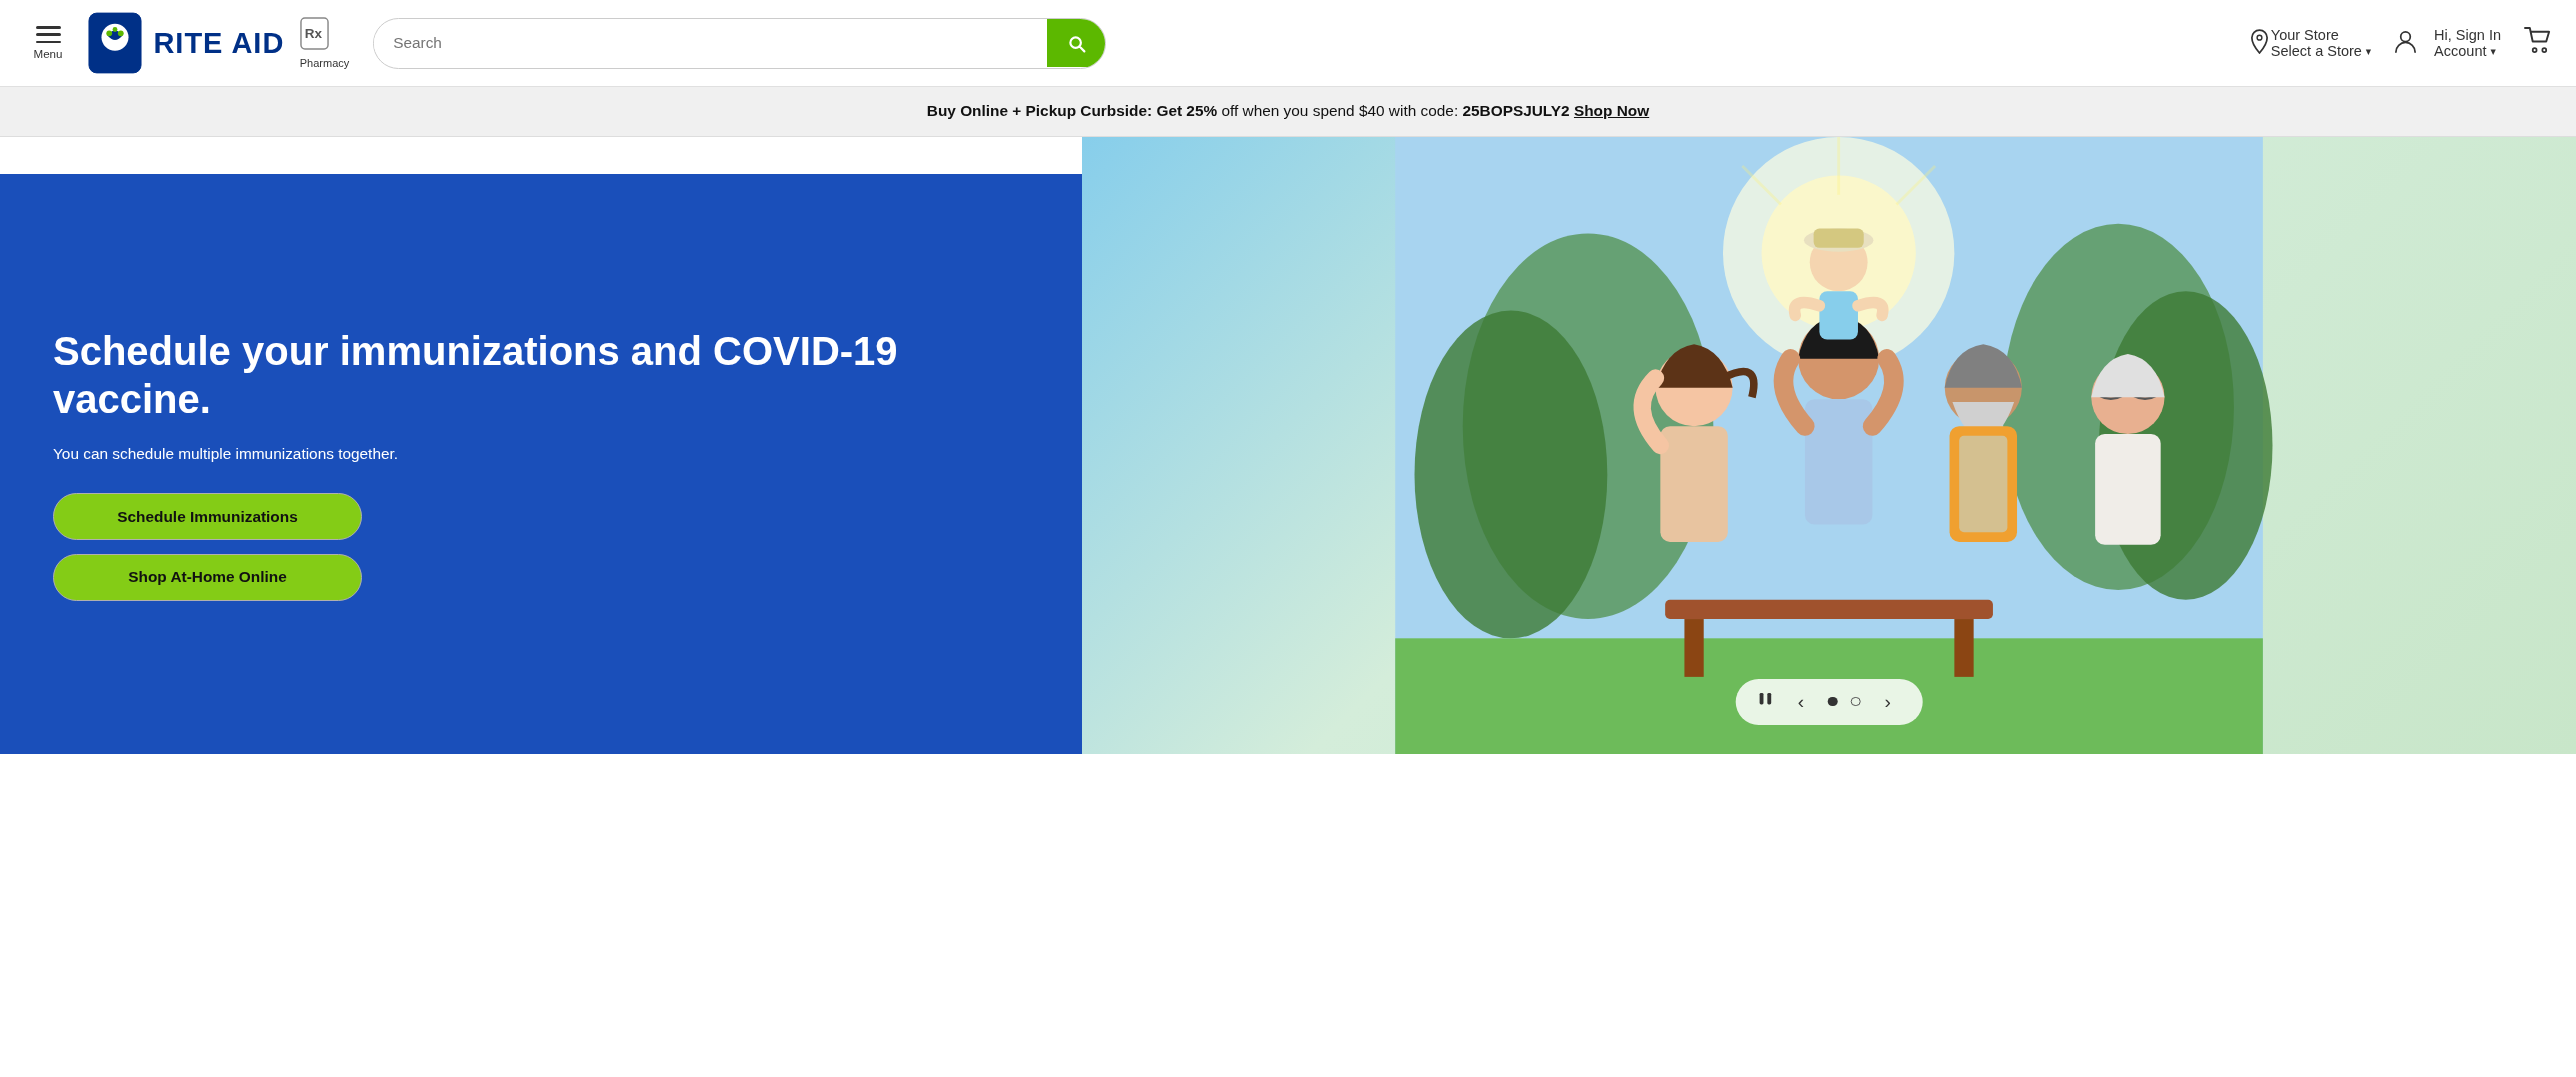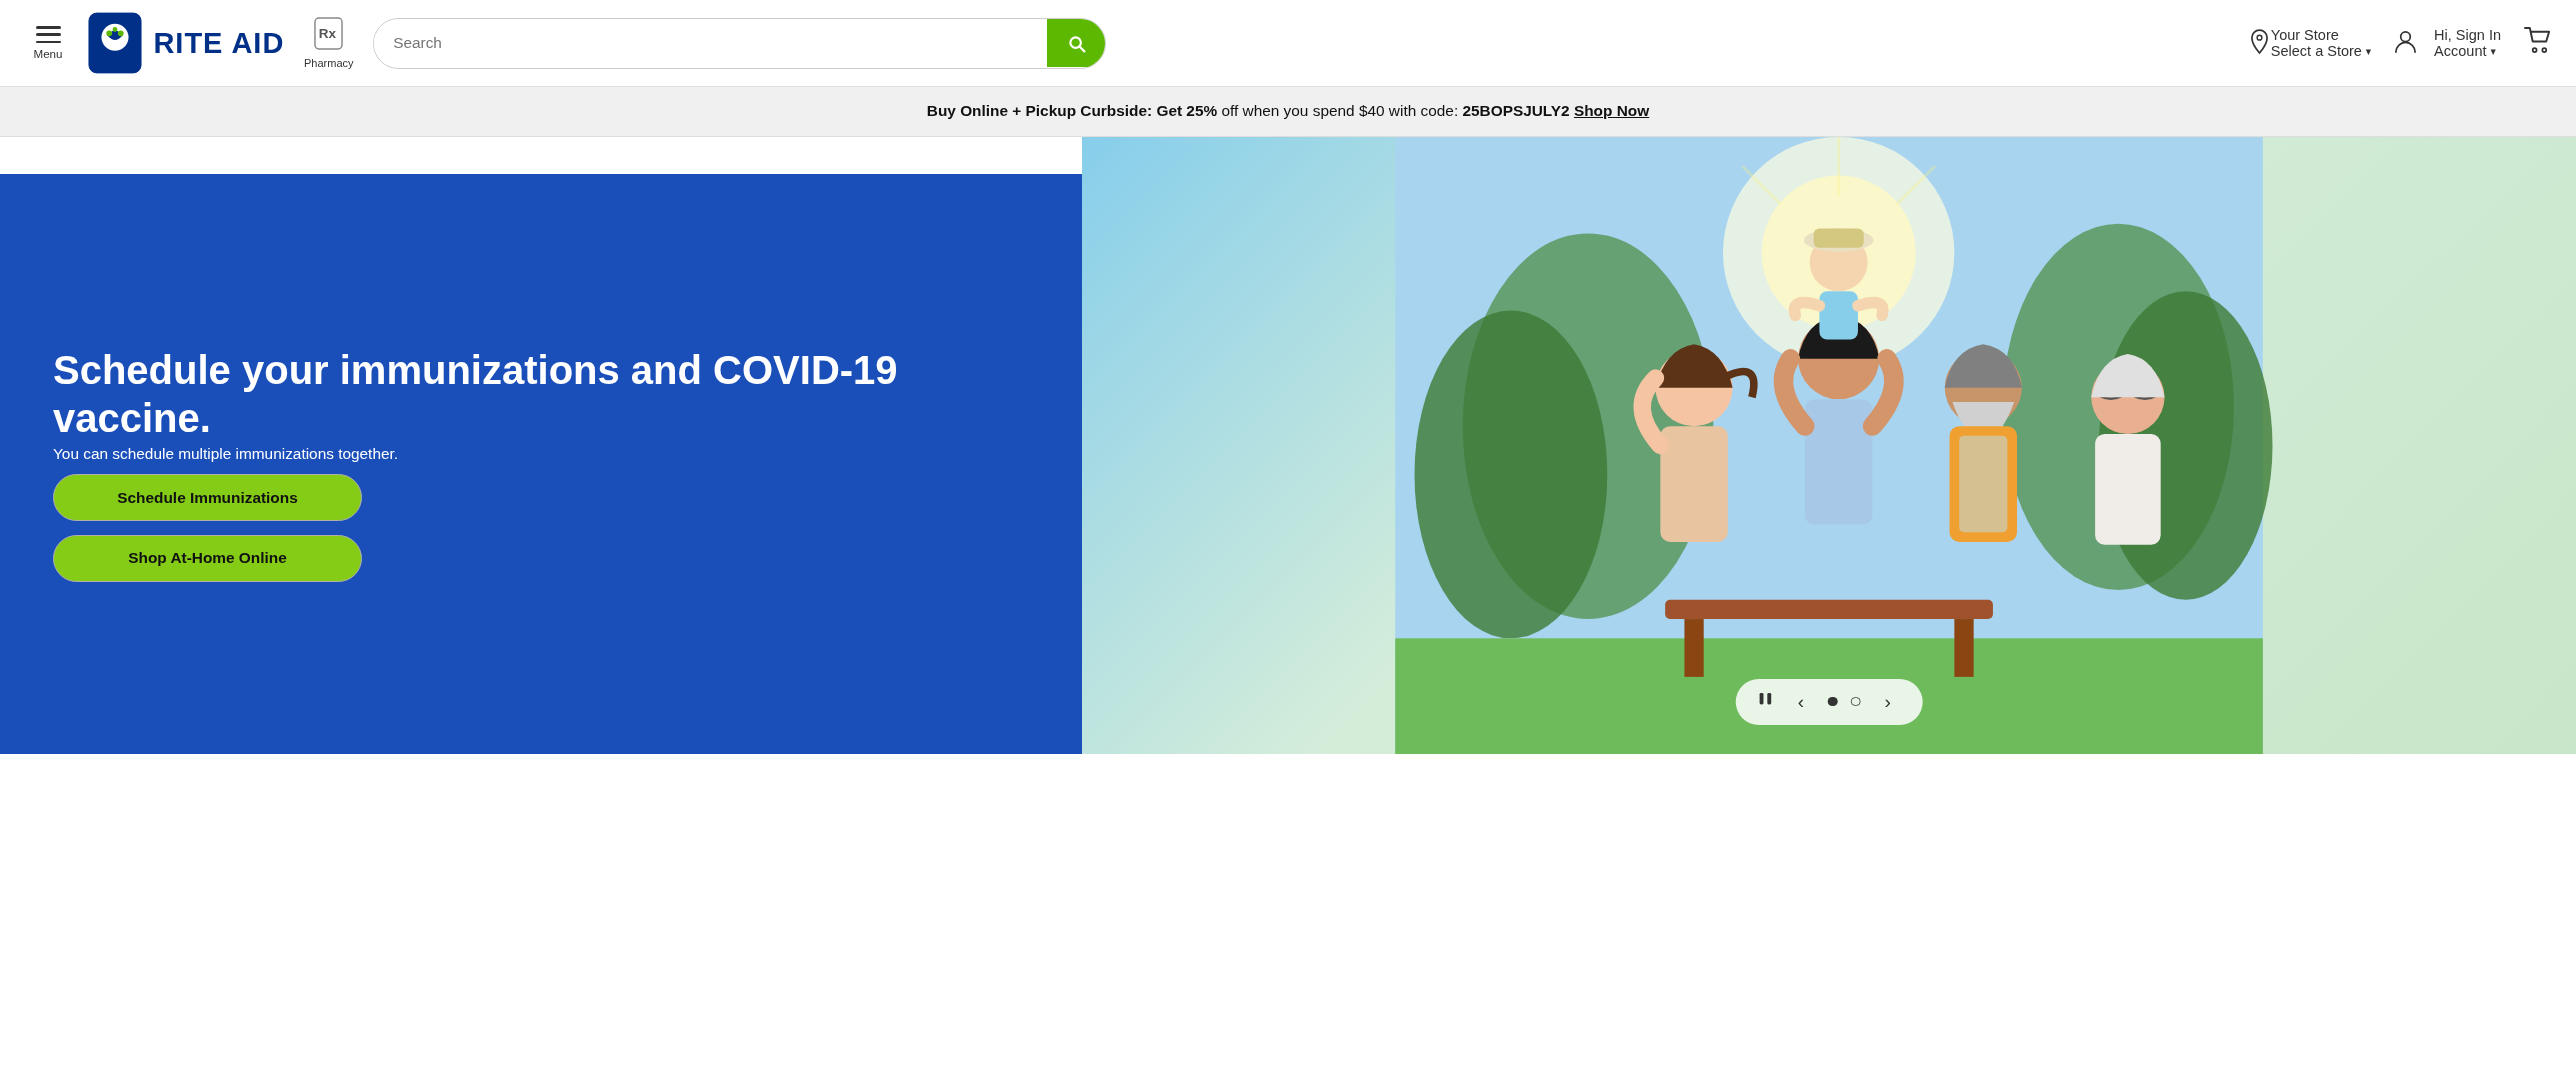--- a/index.html
+++ b/index.html
@@ -56,21 +56,20 @@
     }
     .logo-brand {
       font-size: 29px;
       font-weight: 900;
       color: #003087;
       letter-spacing: 1px;
     }
     .pharmacy-link {
       display: flex;
       flex-direction: column;
-      align-items: center;
       cursor: pointer;
       min-width: 58px;
       gap: 1.9px;
     }
     .pharmacy-icon {
       font-size: 21px;
       color: #555;
     }
     .pharmacy-label {
       font-size: 11px;
@@ -205,20 +204,21 @@
       height: 617px;
       position: relative;
     }
     .hero-left {
       background: #1a4fba;
       width: 42%;
       display: flex;
       flex-direction: column;
       justify-content: center;
       padding: 48px 53px;
+      gap: 19px;
       margin-top: 37px;
     }
     .hero-headline {
       font-size: 40px;
       font-weight: 900;
       color: #fff;
       line-height: 1.2;
     }
     .hero-subtext {
       font-size: 15.4px;

